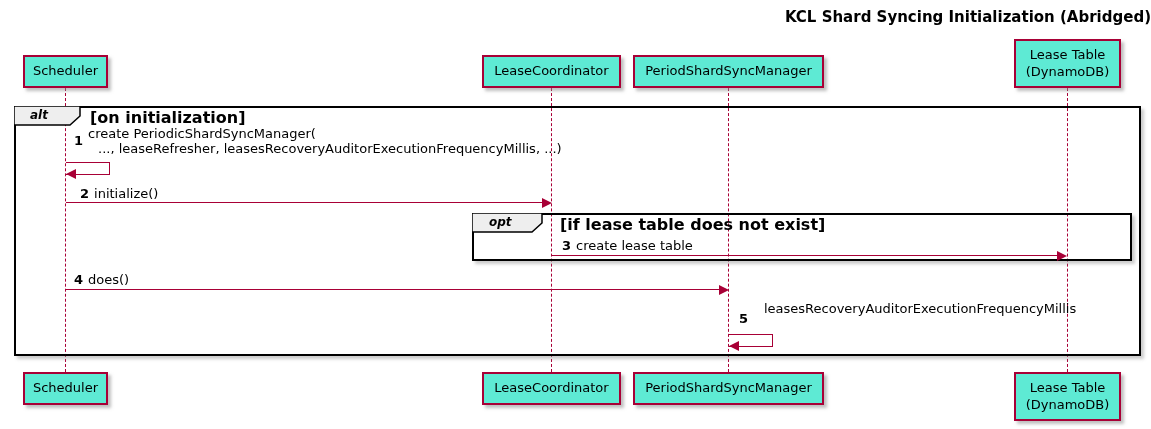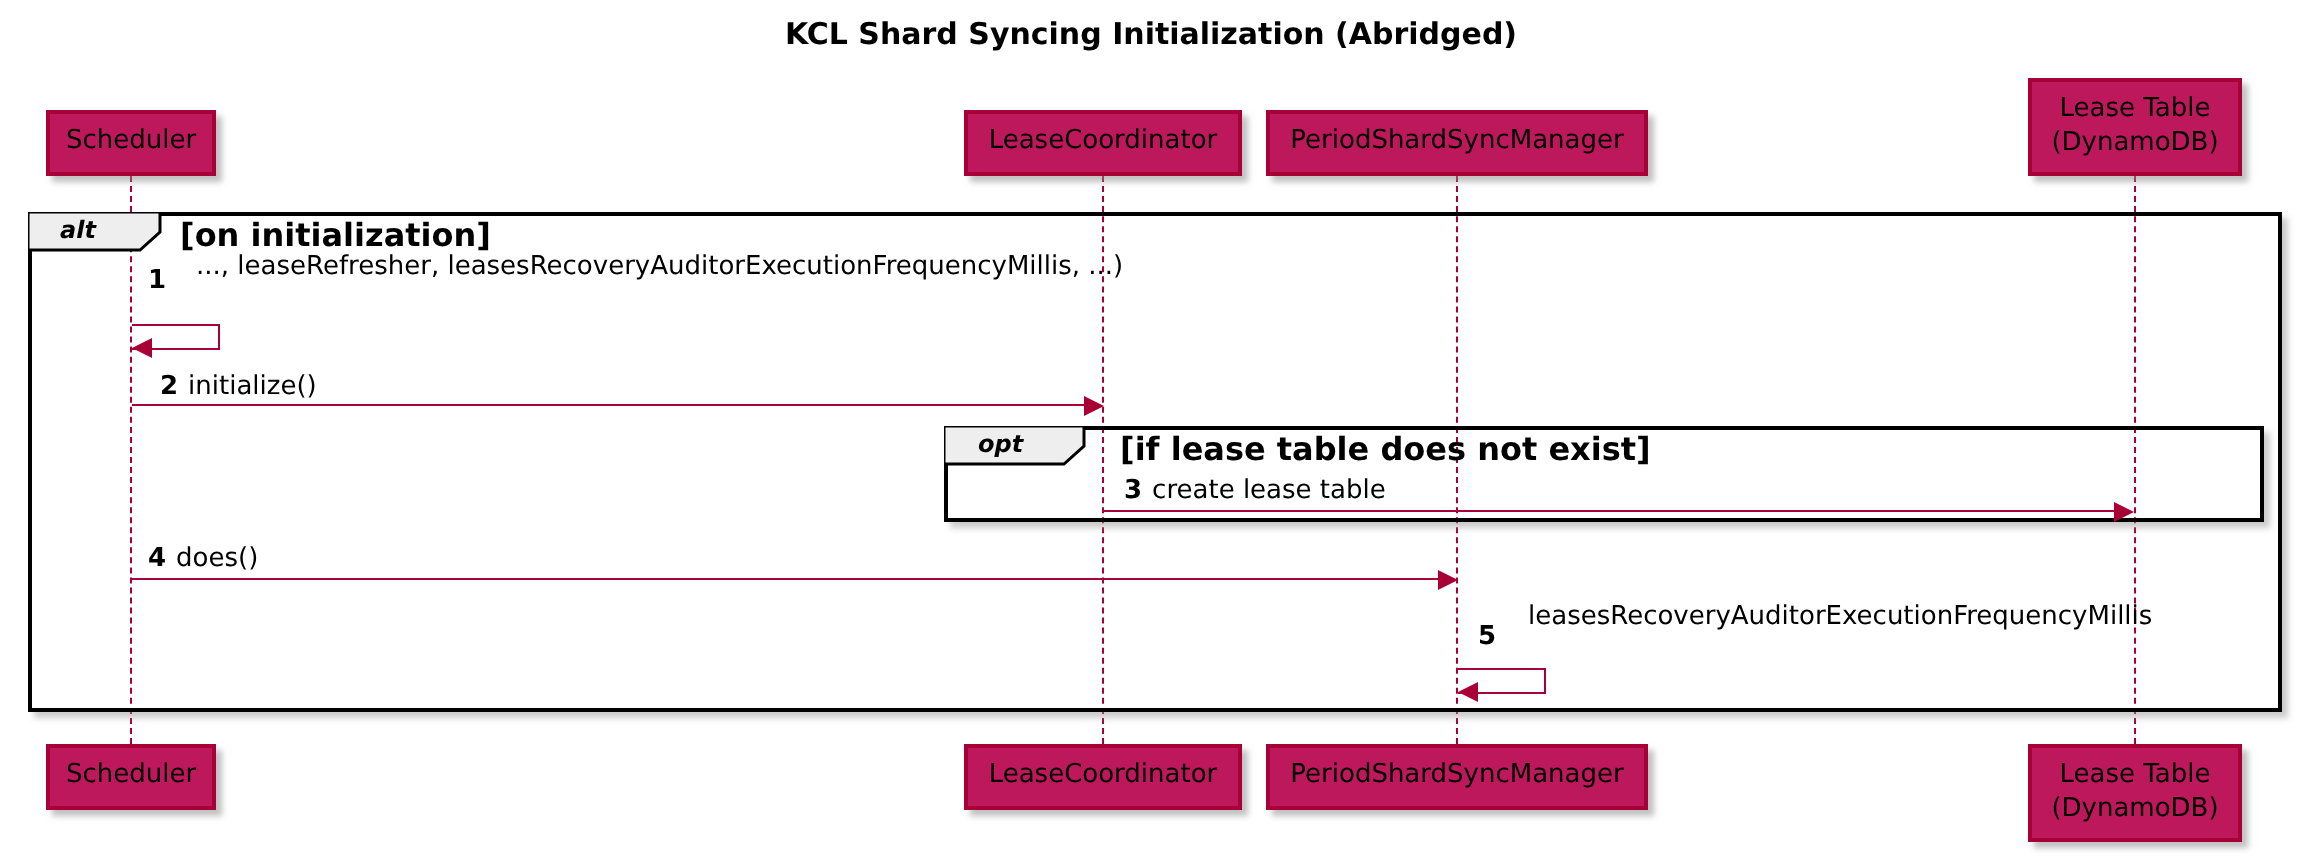--- a/index.html
+++ b/index.html
@@ -1,25 +1,25 @@
 <!DOCTYPE html>
 <html><head>
 <meta charset="utf-8">
 <style>
   html,body{margin:0;padding:0;background:#ffffff;}
   #canvas{
     position:relative;width:1151px;height:429px;background:#ffffff;
     font-family:"DejaVu Sans", sans-serif;color:#000;overflow:hidden;
   }
   .title{
-    position:absolute;left:0;top:8px;width:1151px;text-align:center;
+    position:absolute;left:0;top:8px;width:1151px;text-align:right;
     font-size:15px;font-weight:bold;
   }
   .pbox{
-    position:absolute;background:#be185d;border:2px solid #A80036;
+    position:absolute;background:#5eead4;border:2px solid #A80036;
     box-shadow:3px 3px 3px rgba(140,140,140,0.55);
     display:flex;flex-direction:column;align-items:center;justify-content:center;
     font-size:13px;line-height:1.3;text-align:center;box-sizing:border-box;
     z-index:4;
   }
   .lifeline{
     position:absolute;top:88px;height:284px;width:0;
     border-left:1px dashed #A80036;z-index:1;
   }
   .frame{
@@ -97,20 +97,21 @@
 
   <div class="frame" style="left:14px;top:106px;width:1127px;height:250px;"></div>
   <svg class="frame-label-shape" style="left:14px;top:106px;" width="68" height="20">
     <polygon points="0,0 66,0 66,10 56,19 0,19" fill="#EEEEEE" stroke="#000000" stroke-width="1.5"></polygon>
   </svg>
   <div class="frame-label-text" style="left:30px;top:108px;">alt</div>
   <div class="guard" style="left:90px;top:108px;">[on initialization]</div>
 
   <div class="num-float" style="left:74px;top:133px;">1</div>
   <div class="msg-text" style="left:88px;top:126px;">
+    <div>create PeriodicShardSyncManager(</div>
     <div class="indent">..., leaseRefresher, leasesRecoveryAuditorExecutionFrequencyMillis, ...)</div>
   </div>
   <div class="selfloop" style="left:66px;top:162px;width:44px;height:13px;"></div>
   <div class="arrowhead-left" style="left:66px;top:169px;"></div>
 
   <div class="msg-text" style="left:80px;top:186px;">
     <span class="msg-num">2</span><span>initialize()</span>
   </div>
   <div class="arrow-line" style="left:66px;top:202px;width:480px;"></div>
   <div class="arrowhead-right" style="left:542px;top:198px;"></div>

